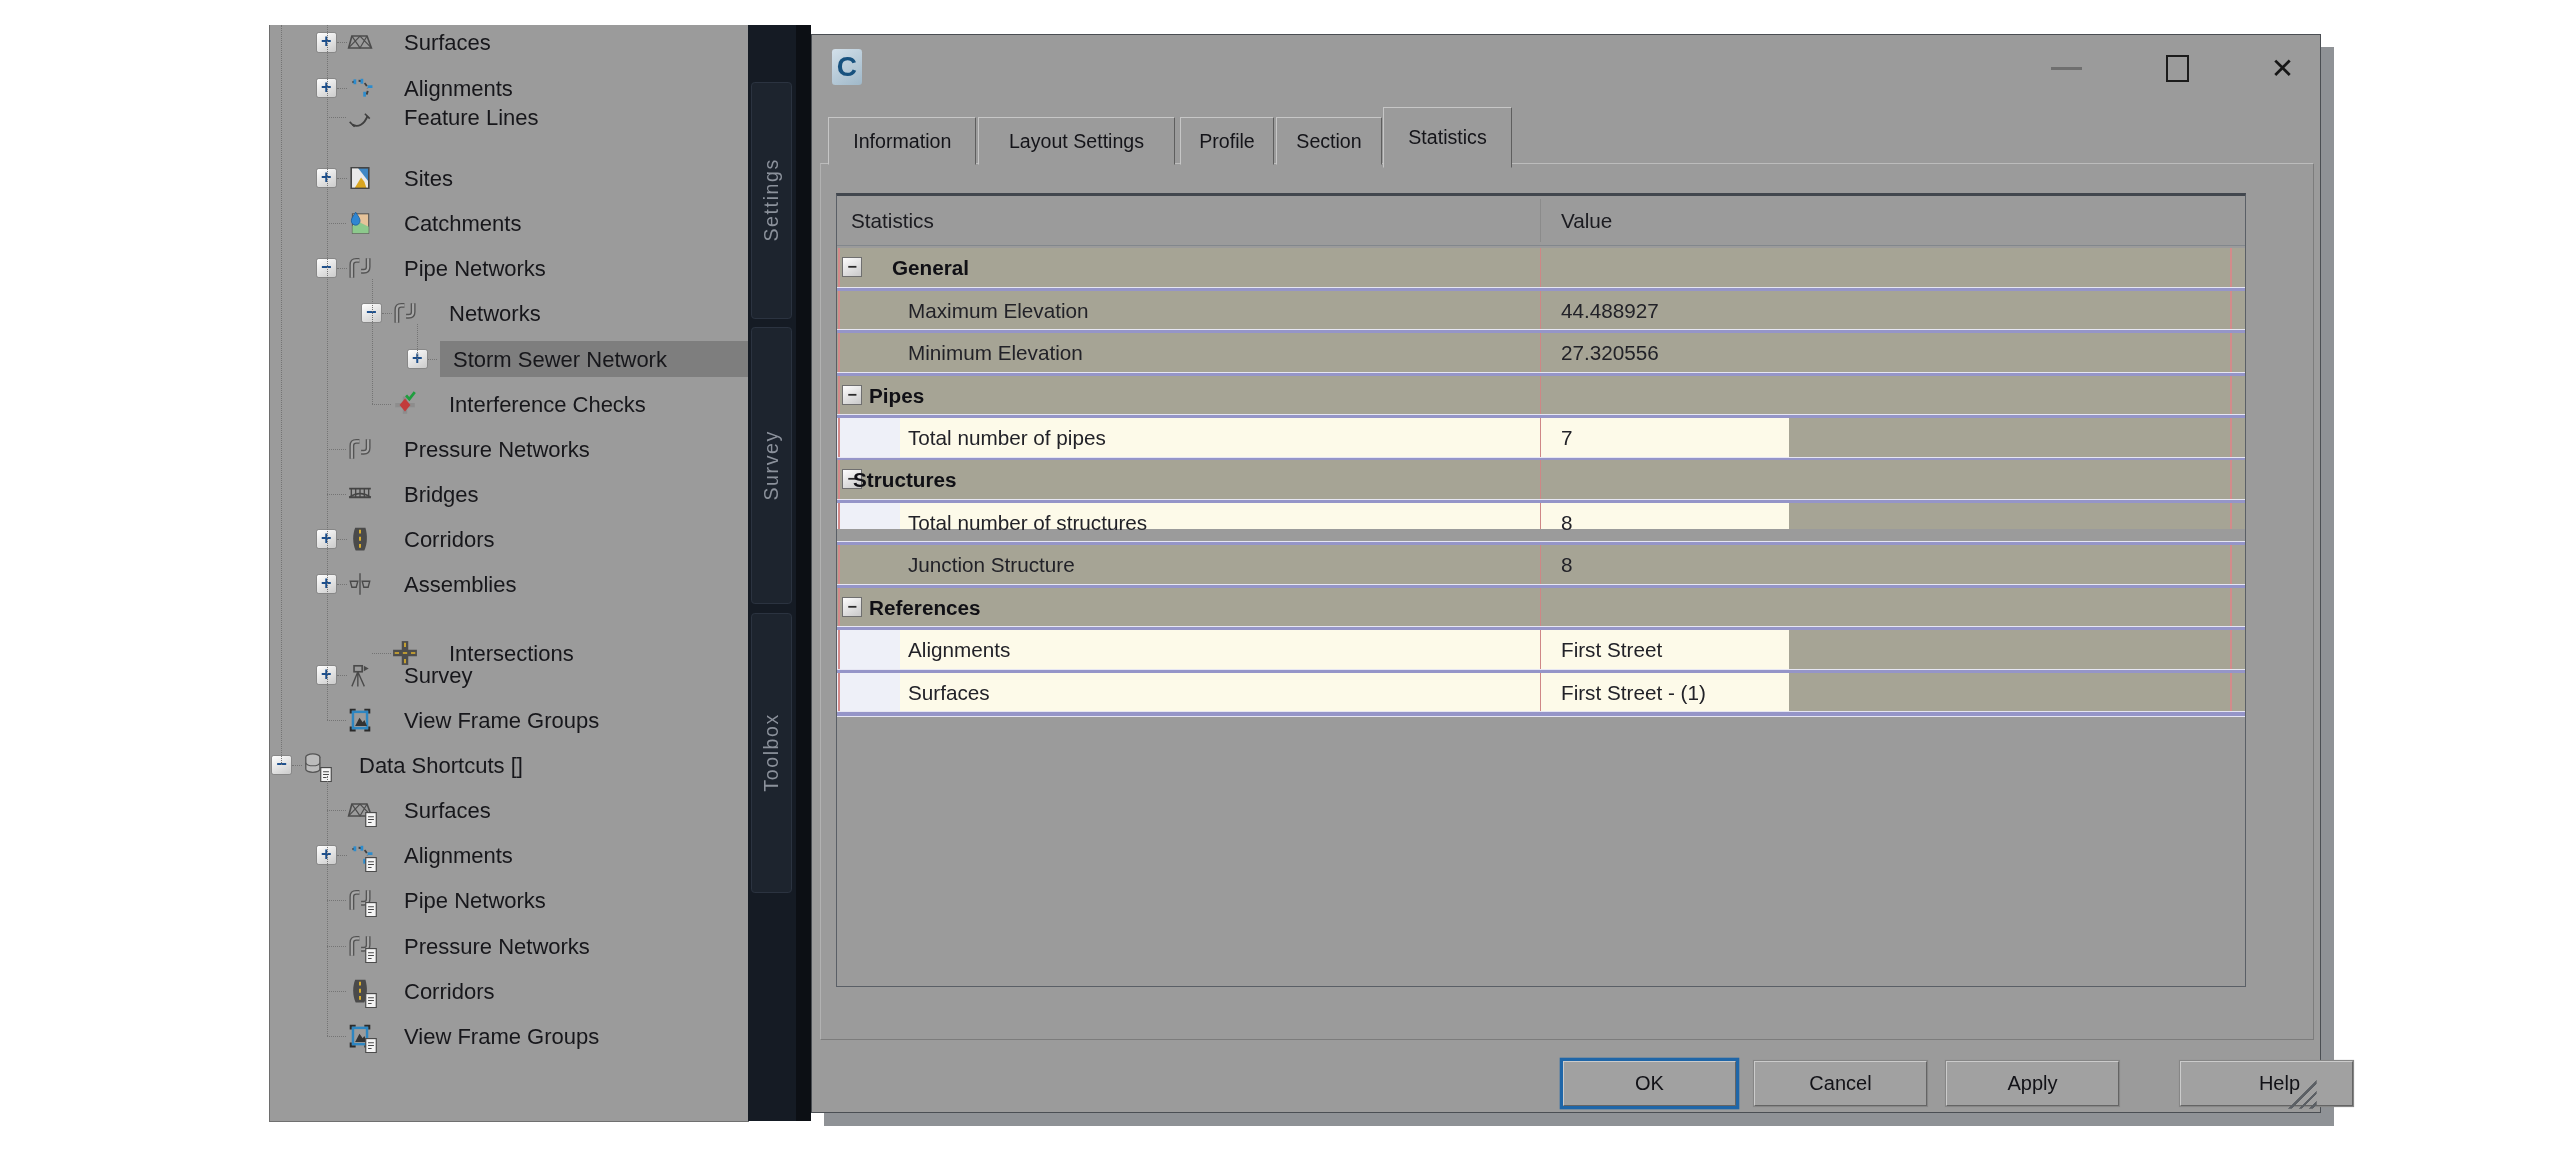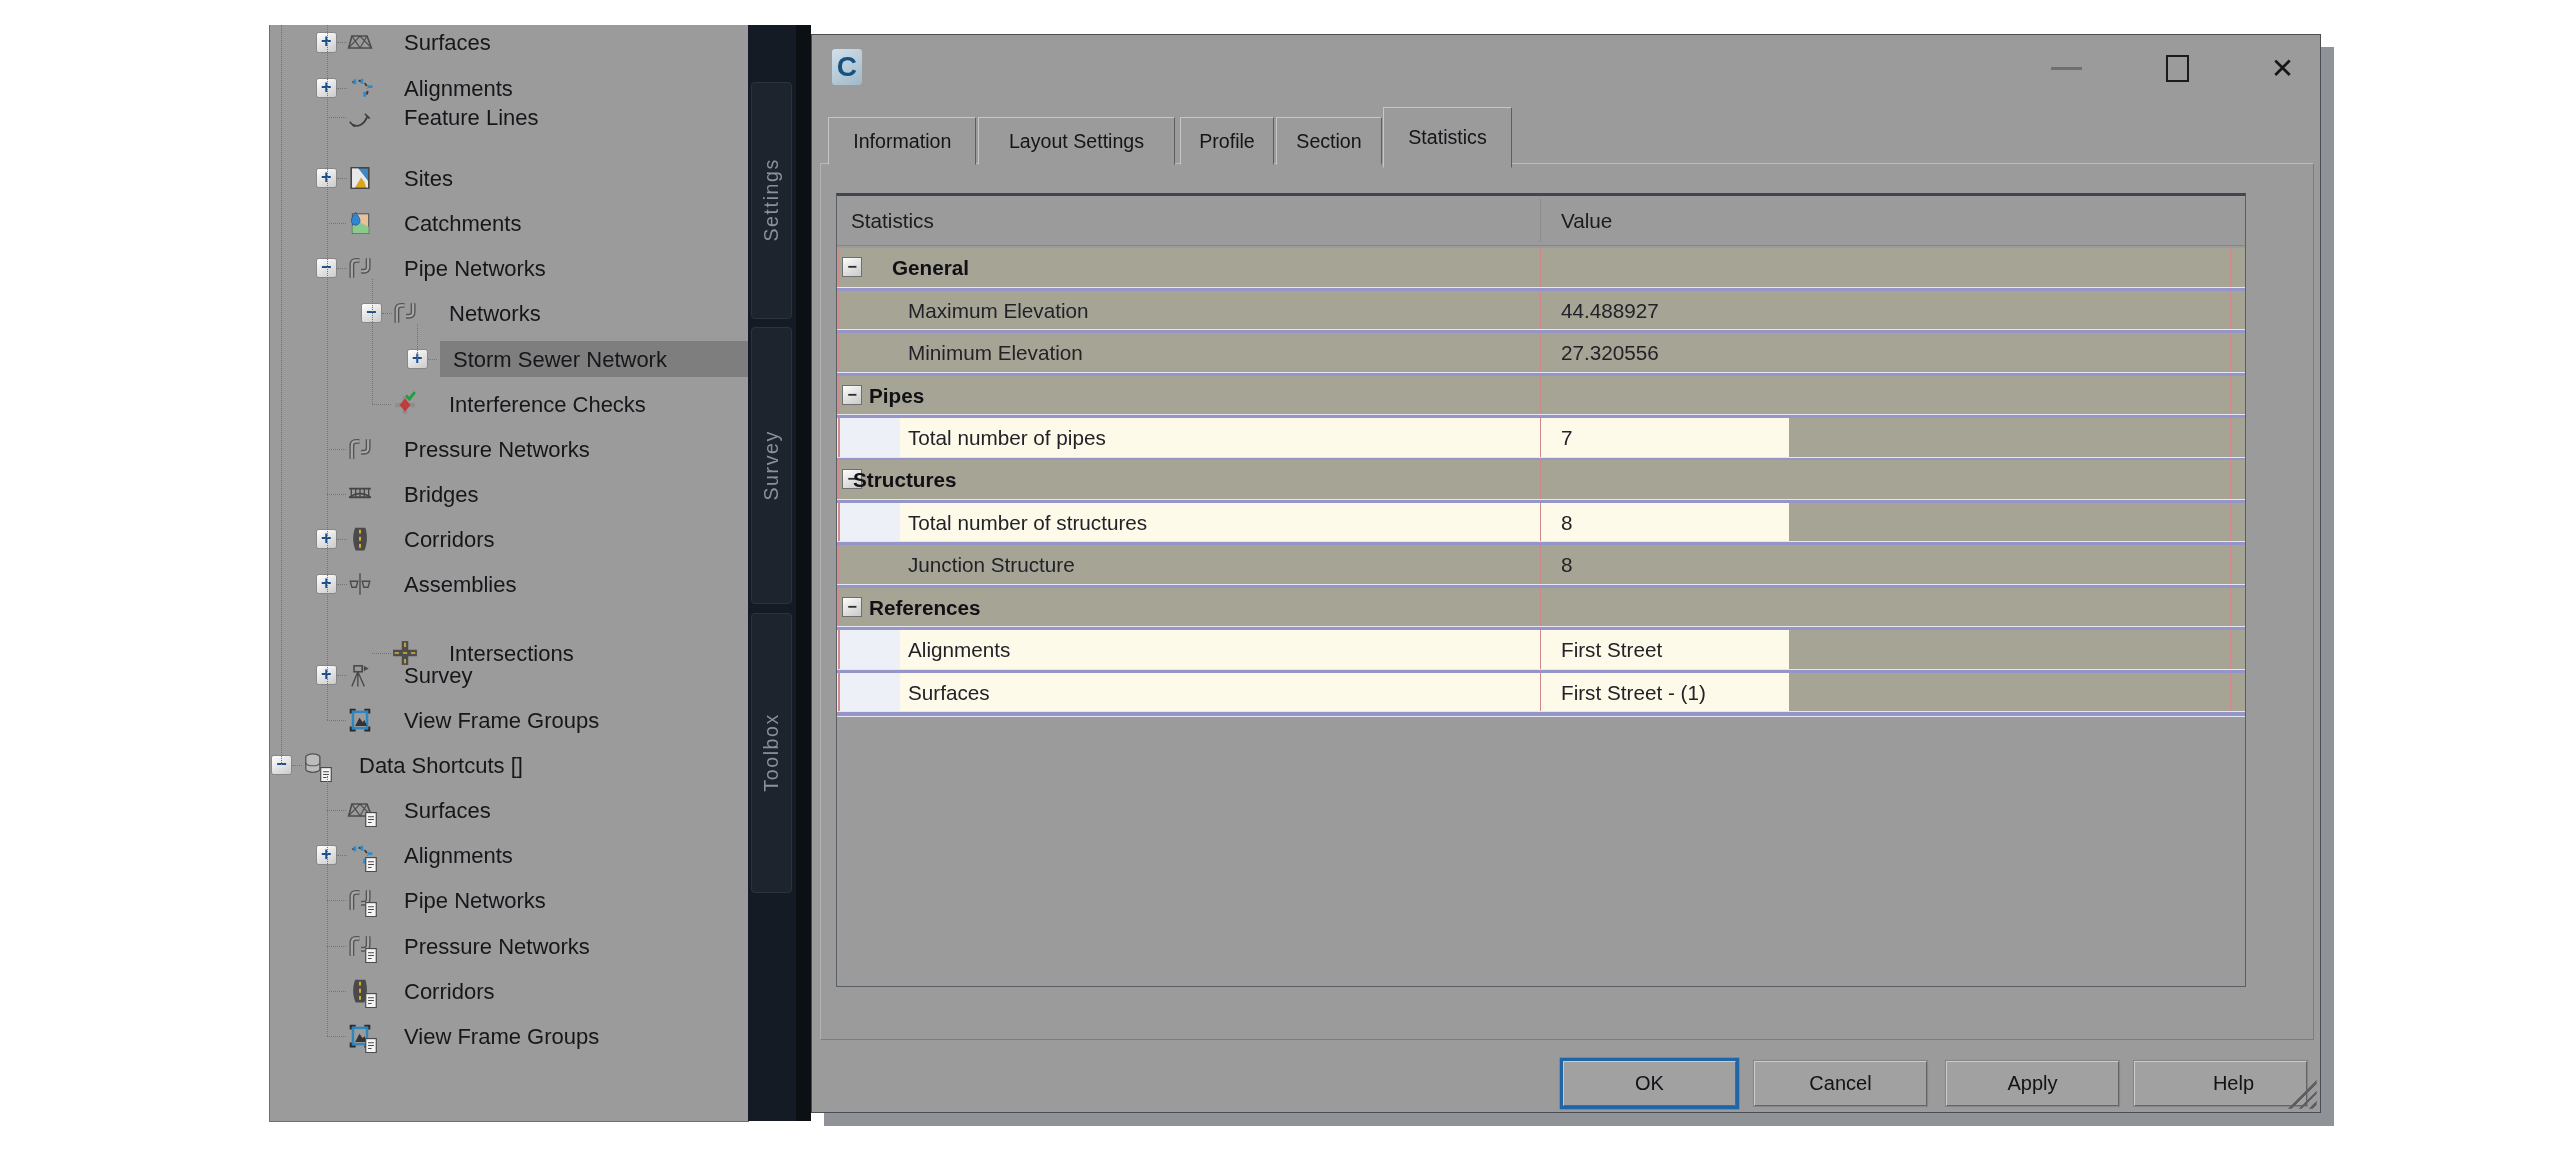--- a/index.html
+++ b/index.html
@@ -503,21 +503,21 @@
           </div>
           <div class="tsep" style="top: 261px;"></div>
           <div class="trow group" style="top: 264px; height: 39px;">
             <div class="red-left"></div>
             <div class="red-div"></div>
             <div class="red-right"></div>
             <div class="grp-expander">−</div>
             <div class="cell-label" style="left: 16px; text-align: center;">Structures</div>
           </div>
           <div class="tsep" style="top: 303px;"></div>
-          <div class="trow" style="top: 307px; height: 39px;">
+          <div class="trow" style="top: 307px; height: 26px;">
             <div class="hl-indent"></div>
             <div class="hl-main"></div>
             <div class="red-left"></div>
             <div class="red-div"></div>
             <div class="red-right"></div>
             <div class="cell-label" style="left: 71px;">Total number of structures</div>
             <div class="cell-value">8</div>
           </div>
           <div class="tsep" style="top: 345px;"></div>
           <div class="trow" style="top: 349px; height: 39px;">
@@ -556,19 +556,19 @@
             <div class="cell-value">First Street - (1)</div>
           </div>
           <div class="tsep" style="top: 515px;"></div>
         </div>
     </div>
 
     <div id="dlg-buttons">
         <div class="dlg-btn default" style="left: 751px;">OK</div>
         <div class="dlg-btn" style="left: 942px;">Cancel</div>
         <div class="dlg-btn" style="left: 1134px;">Apply</div>
-        <div class="dlg-btn" style="left: 1322px; padding-left: 26px;">Help</div>
+        <div class="dlg-btn" style="left: 1368px; padding-left: 26px;">Help</div>
       </div>
     <div class="resize-grip"></div>
   </div>
 
 </div>
 
 
 </body></html>

